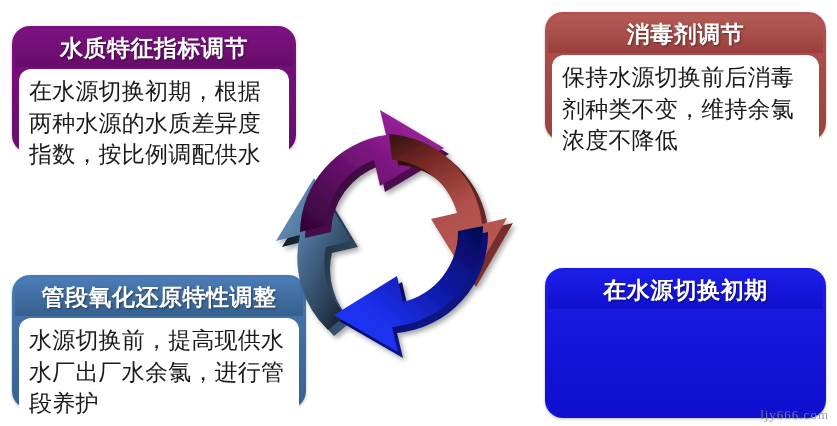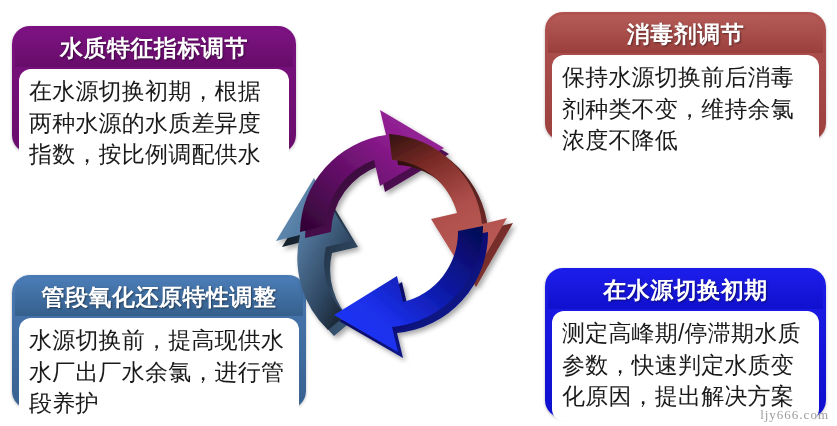--- a/index.html
+++ b/index.html
@@ -137,23 +137,20 @@
 
   <div class="card" id="card-disinfectant">
     <div class="card-header">消毒剂调节</div>
     <div class="card-body">
       <p>保持水源切换前后消毒剂种类不变，维持余氯浓度不降低</p>
     </div>
   </div>
 
   <div class="card" id="card-cause">
     <div class="card-header">在水源切换初期</div>
-    <div class="card-body">
-      <p>测定高峰期/停滞期水质参数，快速判定水质变化原因，提出解决方案</p>
-    </div>
   </div>
 
   <svg id="cycle-diagram" viewBox="0 0 300 360">
     <defs>
 
       <linearGradient id="gradPurple" x1="0" y1="1" x2="1" y2="0">
         <stop offset="0%" stop-color="#2E0432"></stop>
         <stop offset="35%" stop-color="#5E0D63"></stop>
         <stop offset="70%" stop-color="#8E1C90"></stop>
         <stop offset="100%" stop-color="#9B2C9C"></stop>

